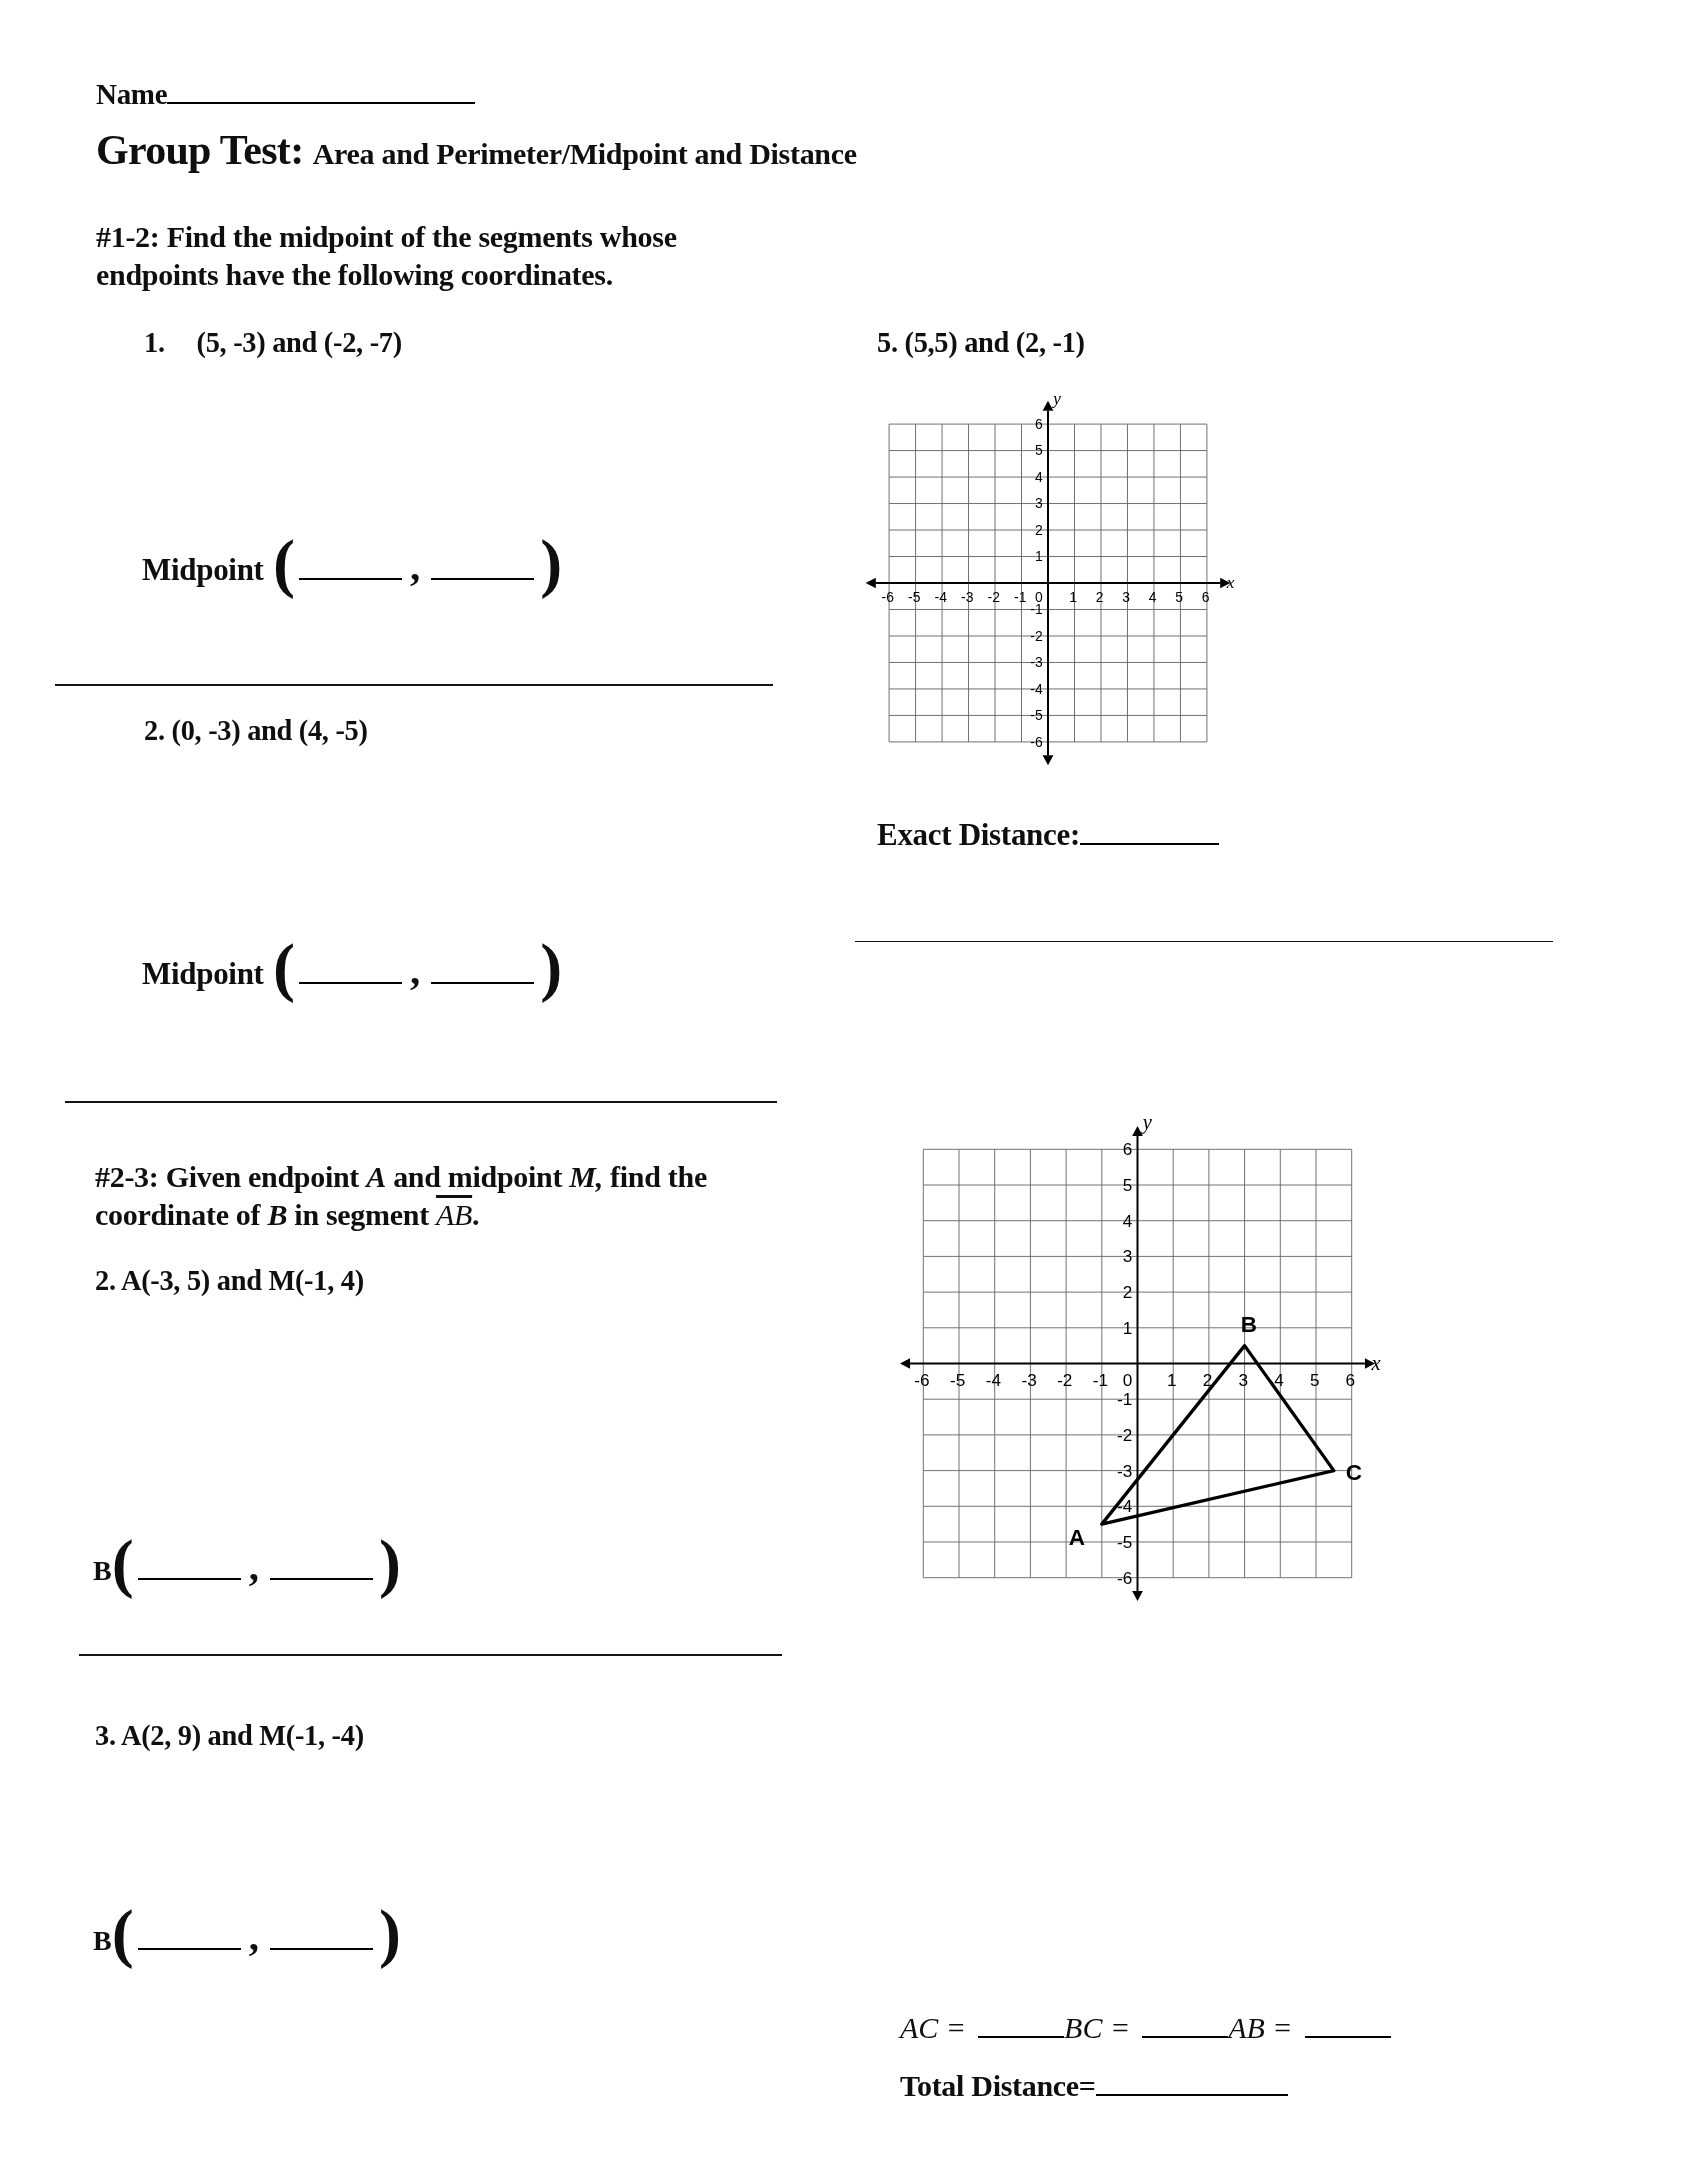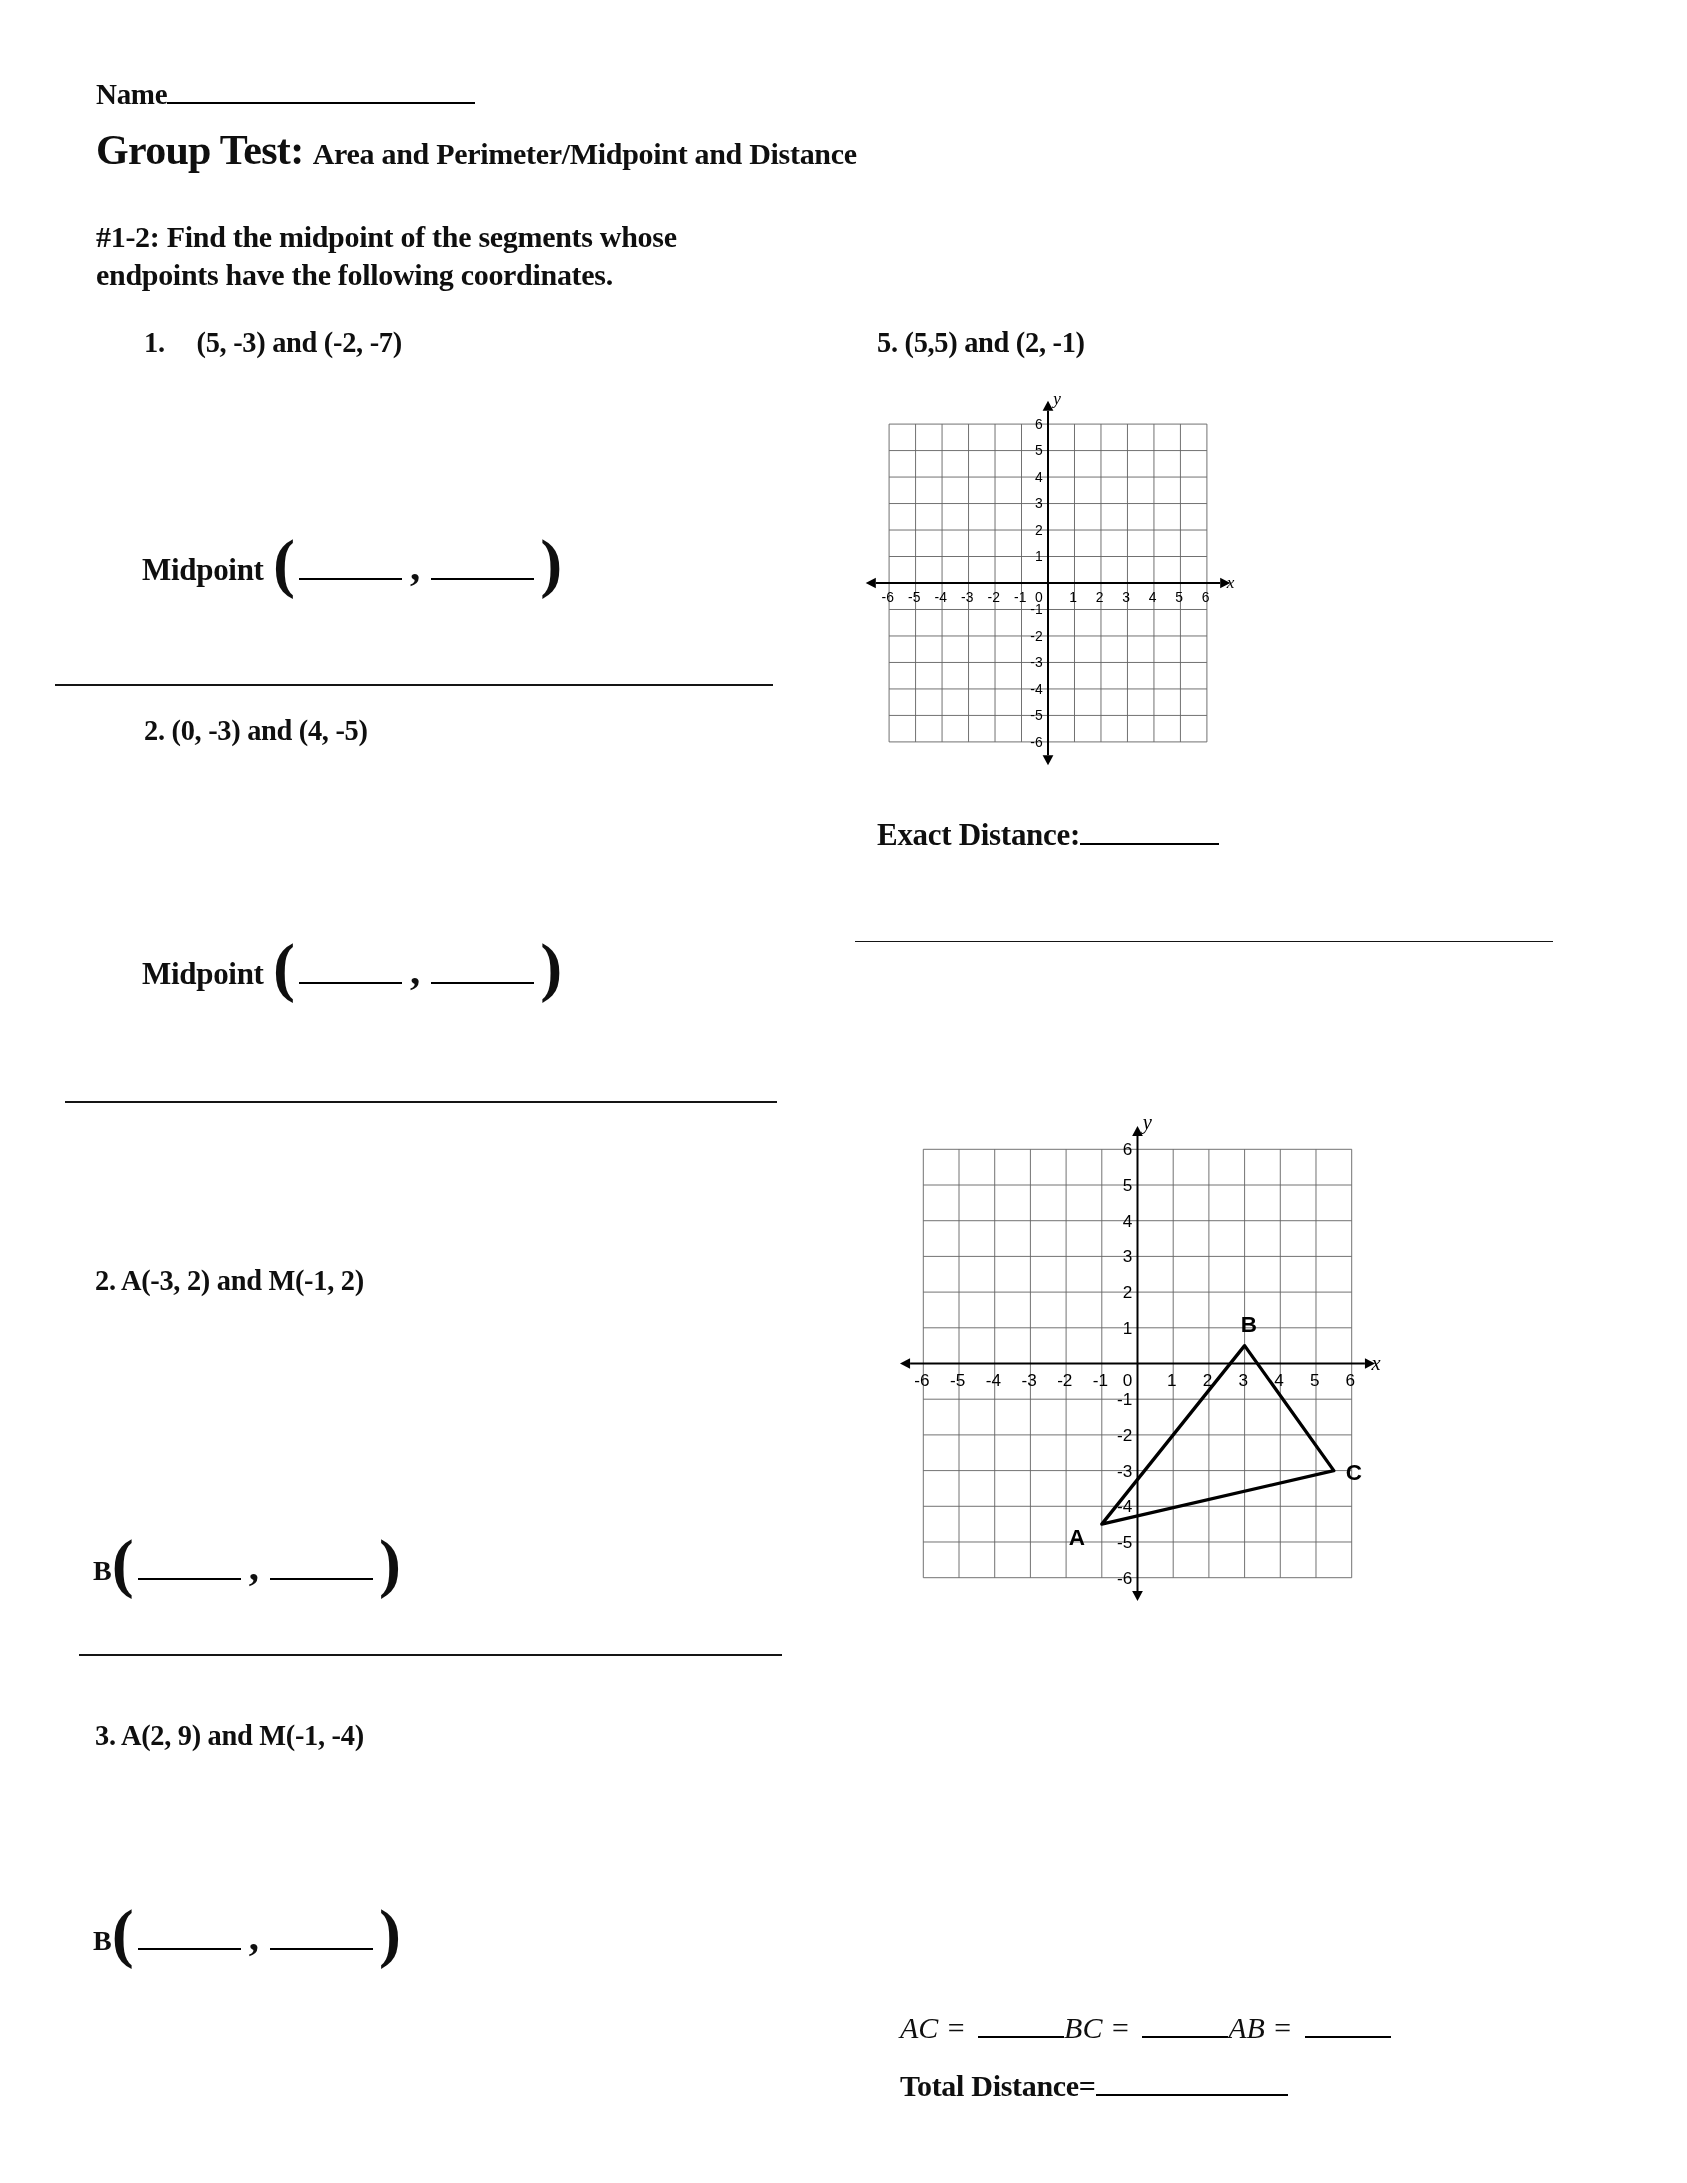--- a/index.html
+++ b/index.html
@@ -59,22 +59,23 @@
     <span class="qlabel">Midpoint</span>
     <span class="big-paren">(</span>
     <span class="blank w155" style="margin:0 4px;"></span>
     <span class="big-comma">,</span>
     <span class="blank w155" style="margin:0 6.6px;"></span>
     <span class="big-paren">)</span>
   </div>
 
   <div class="abs sep" style="left:65px;top:1101px;width:712px;"></div>
 
-
-  <div class="abs question" style="left:95px;top:1265px;">2. A(-3, 2) and M(-1, 2)</div>
+  <div class="abs heading" style="left:95px;top:1158px;width:662px;"><span>#2-3: Given endpoint </span><span class="bi">A</span><span> and midpoint </span><span class="bi">M,</span><span> find the coordinate of </span><span class="bi">B</span><span> in segment </span><span class="ab-overline">AB</span><span>.</span></div>
+
+  <div class="abs question" style="left:95px;top:1265px;">2. A(-3, 5) and M(-1, 4)</div>
 
   <div class="abs row" style="left:93px;top:1555px;">
     <span style="font-weight:700;font-size:28px;">B</span>
     <span class="big-paren">(</span>
     <span class="blank w155" style="margin:0 4px;"></span>
     <span class="big-comma">,</span>
     <span class="blank w155" style="margin:0 6.6px;"></span>
     <span class="big-paren">)</span>
   </div>
 

